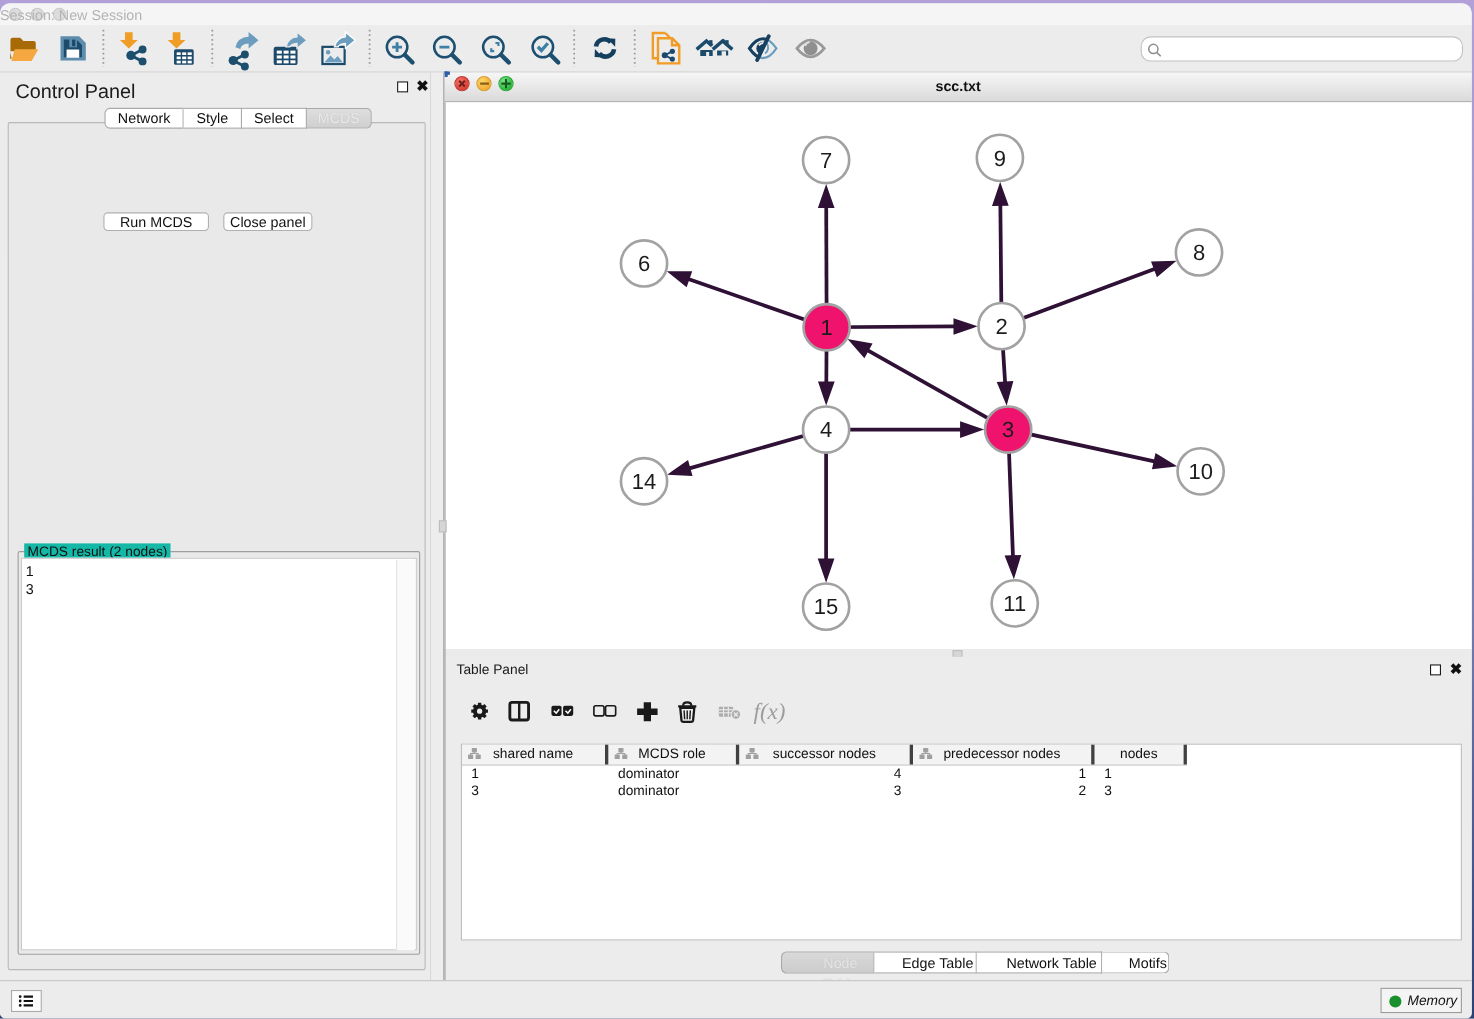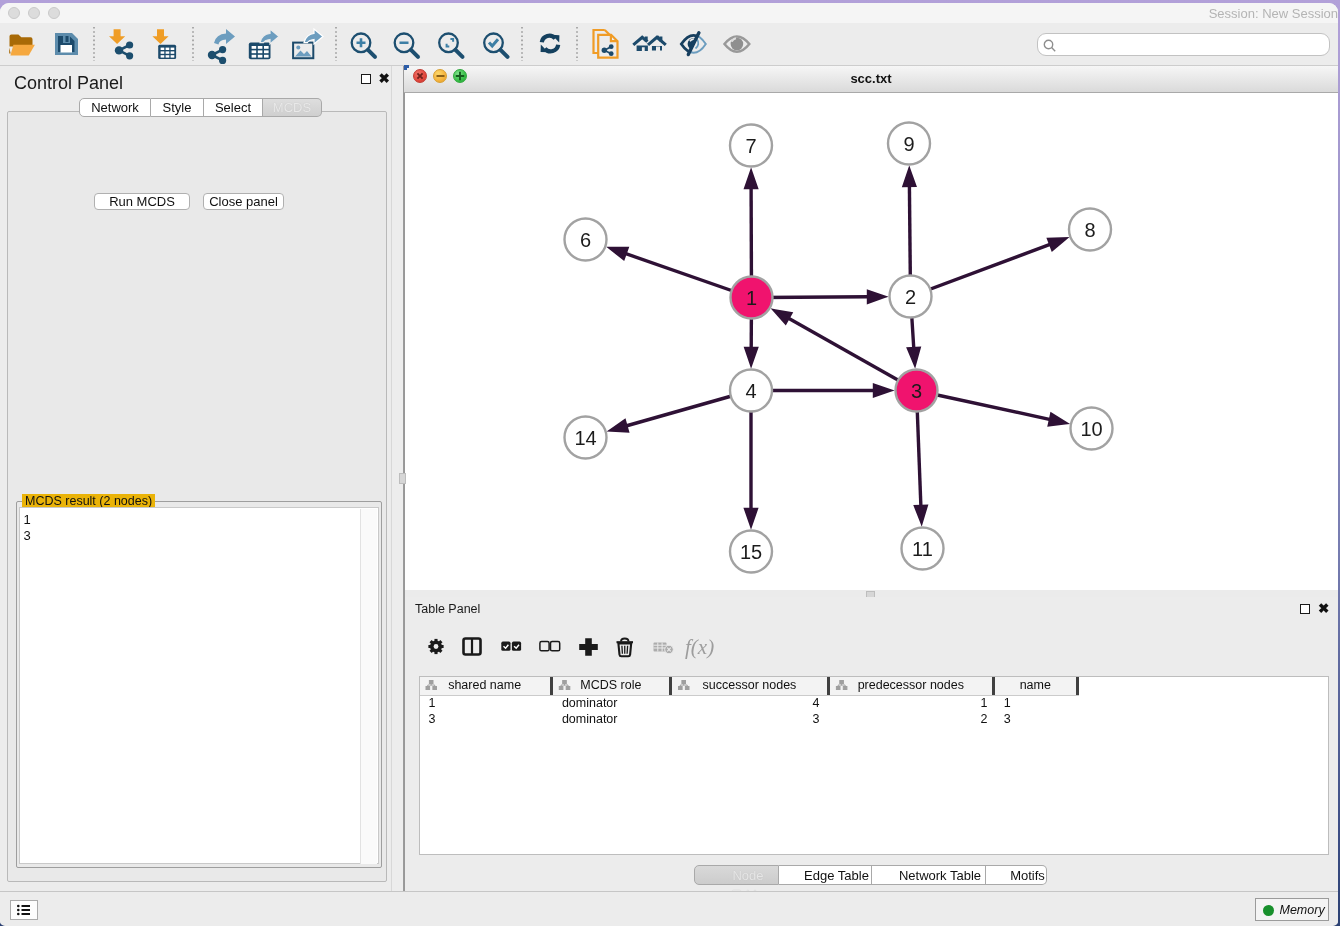--- a/index.html
+++ b/index.html
@@ -5,37 +5,37 @@
 html,body{margin:0;padding:0;width:1340px;height:926px;overflow:hidden;
   font-family:"Liberation Sans",sans-serif;}
 body{background:linear-gradient(180deg,#b2a0d9 0%,#9d96ca 25%,#767cb0 60%,#3d4e85 90%,#2c4173 100%);}
 #win{position:absolute;left:0;top:3px;width:1338px;height:923px;background:#ececec;
   border-radius:9px 9px 5px 5px;overflow:hidden;}
 .abs{position:absolute;}
 
 #titlebar{position:absolute;left:0;top:0;width:1338px;height:20px;background:#f5f5f5;}
 .tl{position:absolute;top:4px;width:12px;height:12px;border-radius:50%;
   background:#dcdcdc;border:1px solid #c9c9c9;box-sizing:border-box;}
-#wtitle{position:absolute;top:3px;left:0;width:1338px;text-align:right;
+#wtitle{position:absolute;top:3px;left:0;width:1338px;text-align:left;
   font-size:13px;color:#b4b4b4;}
 
 #toolbar{position:absolute;left:0;top:20px;width:1338px;height:42px;background:#ececec;
   border-bottom:1px solid #cdcdcd;}
 #search{position:absolute;left:1037px;top:10px;width:291px;height:21px;background:#fff;
   border:1px solid #c2c2c2;border-radius:9px;}
 
 #cp{position:absolute;left:0;top:63px;width:392px;height:825px;background:#ececec;
   border-right:1px solid #d8d8d8;box-sizing:border-box;}
 #cphead{position:absolute;left:14px;top:7px;font-size:18px;color:#1a1a1a;}
 #cpbox{position:absolute;left:7px;top:45px;width:378px;height:769px;background:#e9e9e9;
   border:1px solid #b9b9b9;border-radius:2px;}
 .tabrow{position:absolute;display:flex;height:19px;}
 .tab{box-sizing:border-box;height:19px;background:#fff;border:1px solid #a9a9a9;
   border-left:none;font-size:13px;color:#111;text-align:center;line-height:17px;}
-.tab.first{border-left:1px solid #a9a9a9;border-radius:5px 0 0 5px;}
+.tab.first{border-left:1px solid #a9a9a9;border-radius:5px 0 0 5px;margin-left:16px;}
 .tab.last{border-radius:0 5px 5px 0;}
 .tab.sel{background:linear-gradient(#dedede,#cfcfcf);color:#e9e9e9;
   text-shadow:0 0 1px #bbb;}
 
 .btn{position:absolute;box-sizing:border-box;background:#fff;
   border:1px solid #b0b0b0;border-radius:4px;font-size:13px;color:#111;
   text-align:center;}
 
 #netbar{position:absolute;left:404px;top:63px;width:934px;height:27px;
   background:linear-gradient(#f6f6f6,#dadada);border-bottom:1px solid #a9a9a9;
@@ -247,21 +247,21 @@
     <div id="cpbox"></div>
     <div class="tabrow" style="left:79px;top:32px;">
       <div class="tab first" style="width:72px">Network</div>
       <div class="tab" style="width:53px">Style</div>
       <div class="tab" style="width:59px">Select</div>
       <div class="tab last sel" style="width:59px">MCDS</div>
     </div>
     <div class="btn" style="left:94px;top:126.5px;width:96px;height:17.5px;line-height:16px;">Run MCDS</div>
     <div class="btn" style="left:203px;top:126.5px;width:81px;height:17.5px;line-height:16px;">Close panel</div>
     <div style="position:absolute;left:15.5px;top:434.5px;width:366px;height:367.5px;border:1px solid #9e9e9e;border-radius:2px;box-sizing:border-box;"></div>
-    <div style="position:absolute;left:22px;top:427.5px;font-size:12.5px;color:#111;background:#eab308;padding:0 3px;">MCDS result (2 nodes)</div>
+    <div style="position:absolute;left:22px;top:427.5px;font-size:12.5px;color:#111;background:#14b8a6;padding:0 3px;">MCDS result (2 nodes)</div>
     <div style="position:absolute;left:19px;top:441px;width:360px;height:357px;background:#fff;border:1px solid #c9c9c9;box-sizing:border-box;">
       <div style="position:absolute;left:3.5px;top:4px;font-size:13px;color:#111;line-height:16px;">1<br>3</div>
       <div style="position:absolute;right:1px;top:1px;width:16px;height:355px;background:#fafafa;border-left:1px solid #e2e2e2;"></div>
     </div>
   </div>
   <div id="netbar">
       <div style="position:absolute;left:0;top:-1px;width:2.5px;height:4.5px;background:#2d5da8;"></div>
       <div style="position:absolute;left:0;top:-1px;width:5px;height:2.5px;background:#2d5da8;"></div>
     <div class="mtl" style="left:8.5px;background:radial-gradient(circle at 35% 30%,#f07168,#e1463c 60%,#c93a30);border:1px solid #c23b32;"></div>
     <div class="mtl" style="left:29px;background:radial-gradient(circle at 35% 30%,#fbd76a,#f5b23b 60%,#e0a02c);border:1px solid #d79f31;"></div>
@@ -394,21 +394,21 @@
       </g>
 
       <text x="684" y="654" font-family="Liberation Serif,serif" font-style="italic" font-size="21" fill="#9d9d9d">f(x)</text>
     </svg>
     <div style="position:absolute;left:13.5px;top:79px;width:910px;height:179px;background:#fff;border:1px solid #bdbdbd;box-sizing:border-box;font-size:12.5px;color:#111;">
       <div style="position:absolute;left:0;top:0;width:659.4px;height:17.5px;background:#f3f3f3;border-bottom:1px solid #cbcbcb;"></div>
       <div class="hc" style="left:0;width:133.3px;">shared name</div>
       <div class="hc" style="left:133.3px;width:119.2px;">MCDS role</div>
       <div class="hc" style="left:252.5px;width:157.9px;">successor nodes</div>
       <div class="hc" style="left:410.4px;width:164.8px;">predecessor nodes</div>
-      <div class="hc" style="left:575.2px;width:84.2px;">name</div>
+      <div class="hc" style="left:575.2px;width:84.2px;">nodes</div>
       <svg class="abs" style="left:0;top:0" width="680" height="18" viewBox="0 0 680 18">
         <g fill="none" stroke="#9f9f9f" stroke-width="1">
           <g transform="translate(6,3)">
               <rect x="3.4" y="0.5" width="3.6" height="3" fill="#9f9f9f"></rect>
               <rect x="0" y="6.5" width="3.6" height="3" fill="#9f9f9f"></rect>
               <rect x="6.9" y="6.5" width="3.6" height="3" fill="#9f9f9f"></rect>
               <path d="M5.2 3.5 v2 M1.8 6.5 v-1.5 h6.9 v1.5"></path>
             </g>
           <g transform="translate(139.3,3)">
               <rect x="3.4" y="0.5" width="3.6" height="3" fill="#9f9f9f"></rect>

